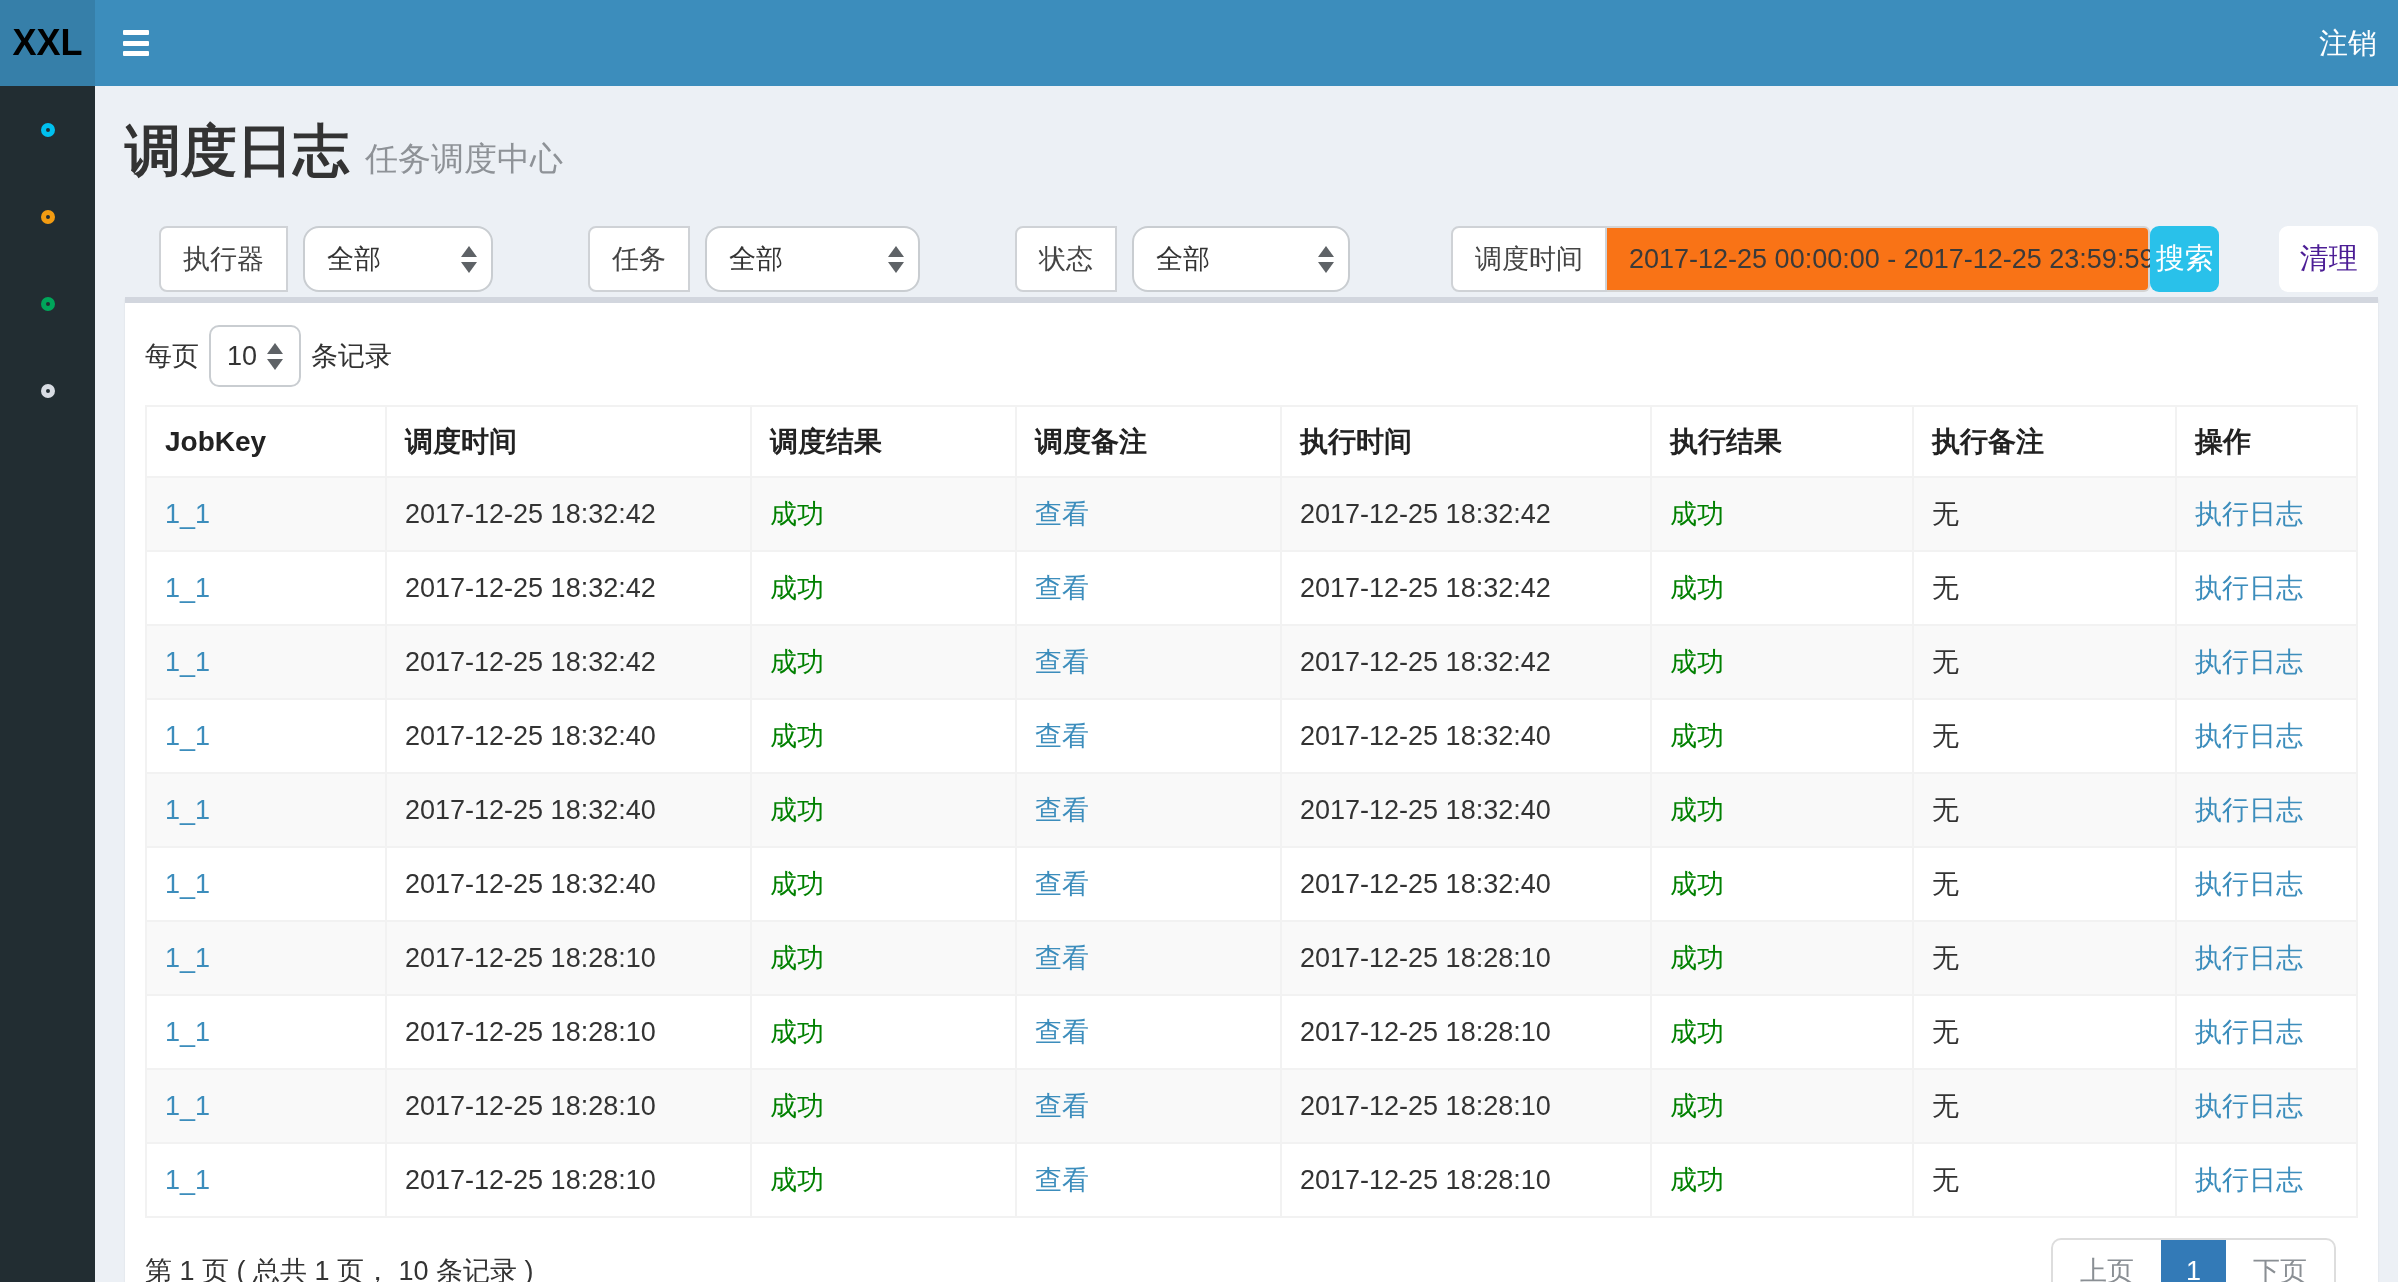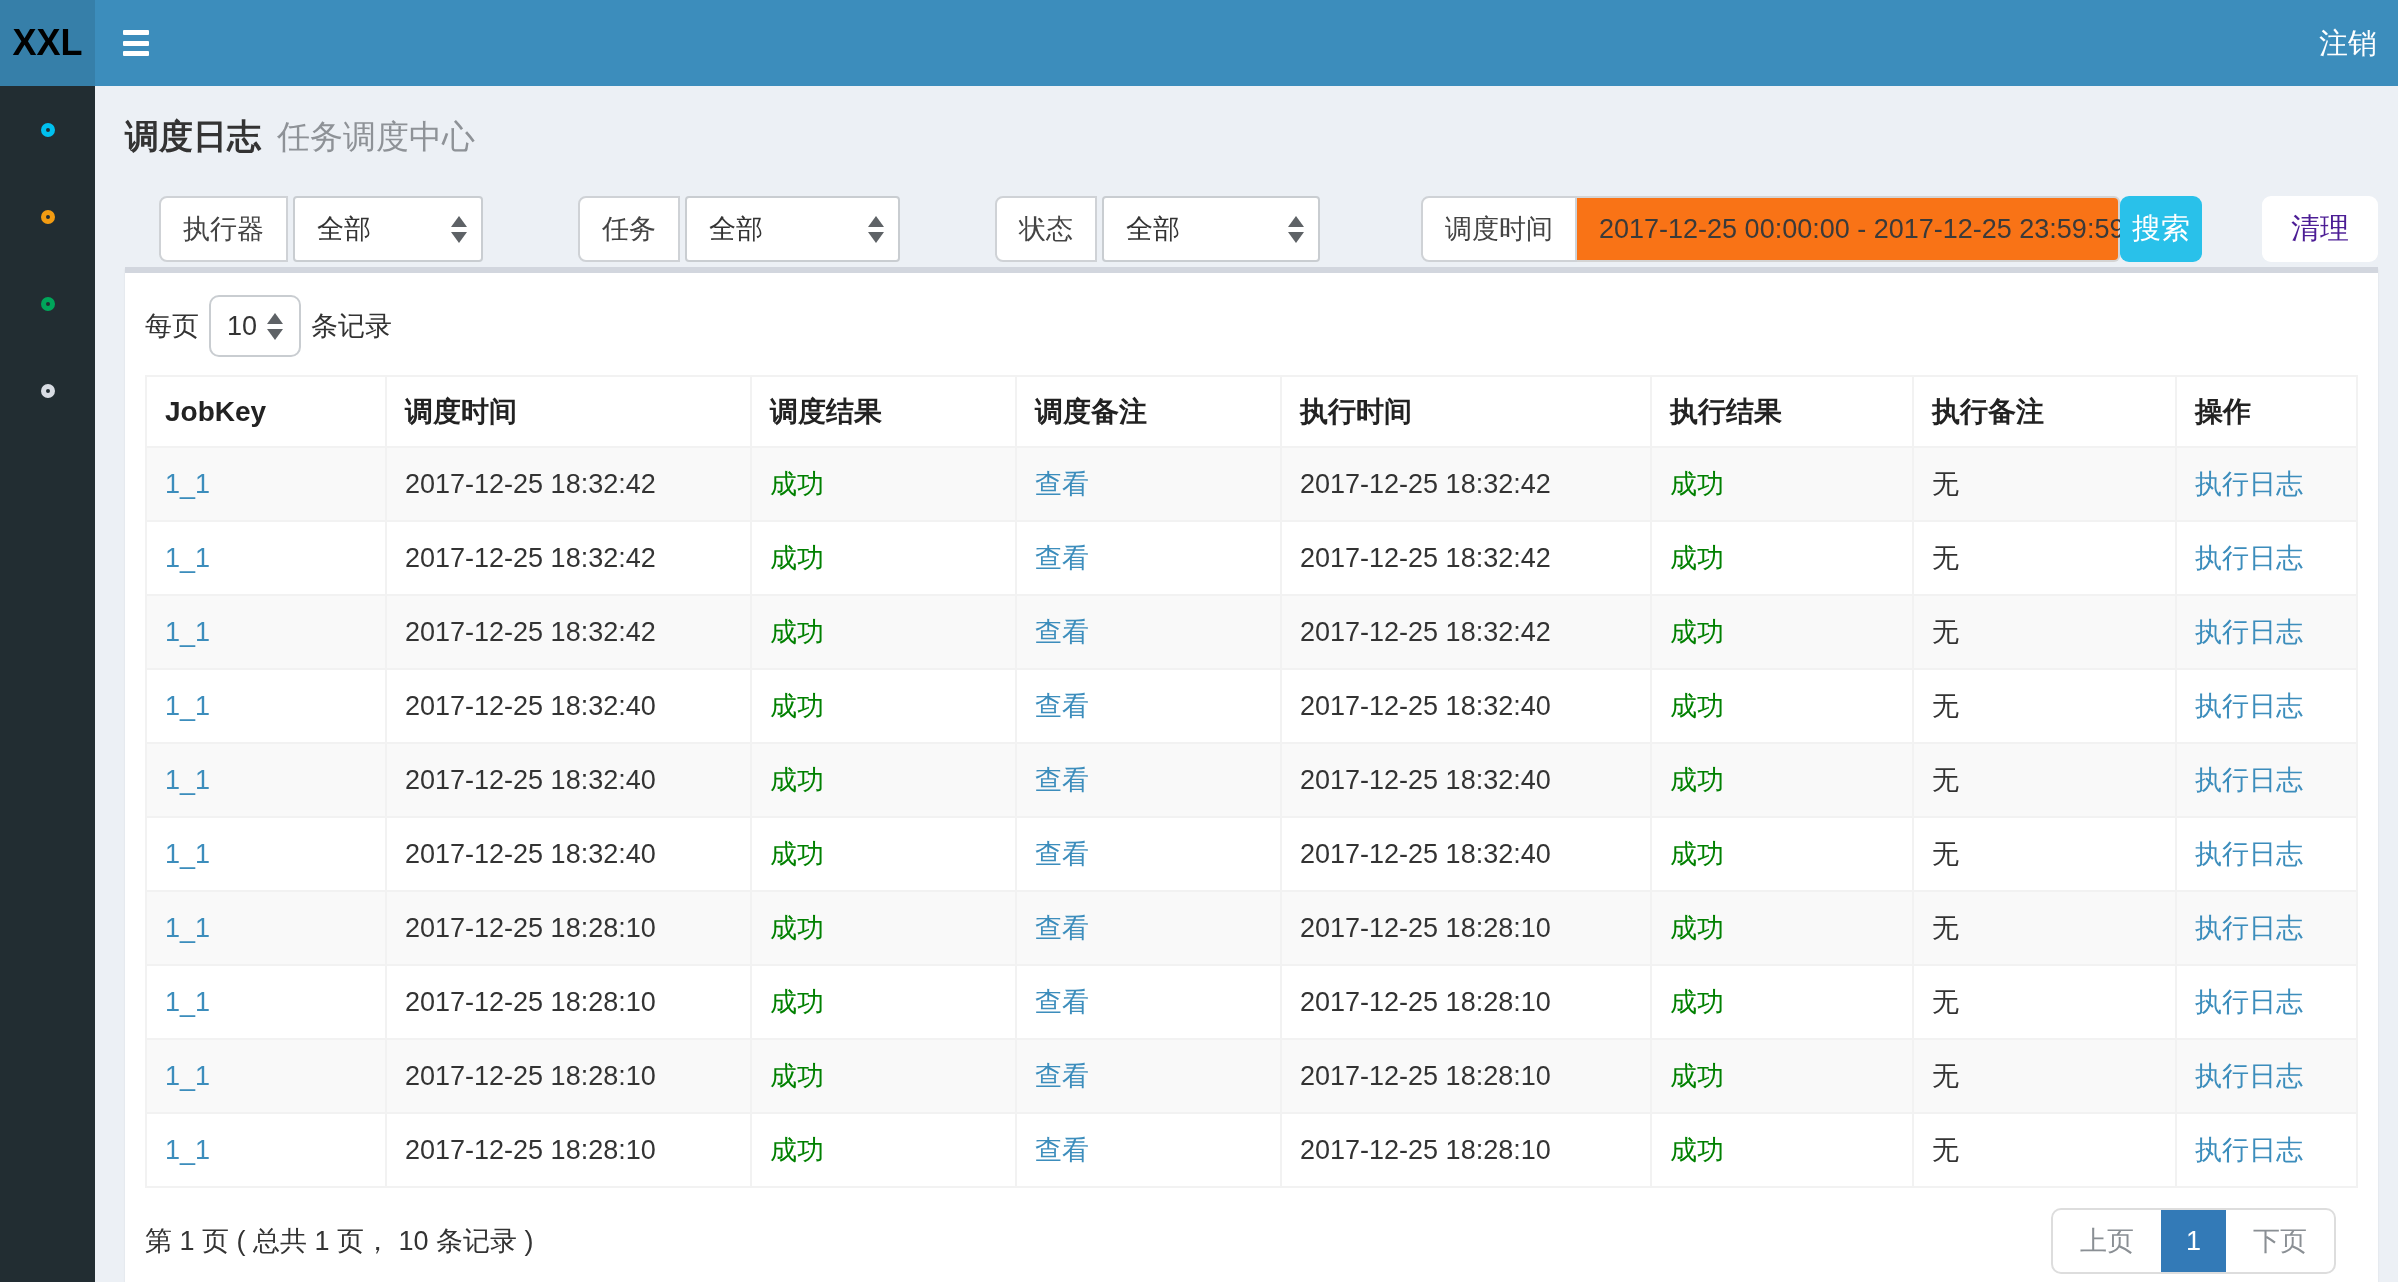--- a/index.html
+++ b/index.html
@@ -43,35 +43,35 @@
   .circle-icon {
     width: 14px; height: 14px; border: 5px solid #fff; border-radius: 50%;
   }
 
   
   .content {
     position: absolute; top: 86px; left: 95px; width: 2303px; height: 1196px;
     padding: 0 20px 0 30px;
   }
   .page-header { margin-top: 28px; display: flex; align-items: baseline; }
-  .page-header h1 { font-size: 34px; font-weight: bold; color: #333; }
+  .page-header h1 { font-size: 56px; font-weight: bold; color: #333; }
   .page-header .subtitle { font-size: 33px; color: #8e9297; margin-left: 16px; font-weight: normal; }
 
   
   .filter-row {
     margin-top: 36px; height: 66px;
     display: flex; align-items: stretch; font-size: 27px;
   }
   .input-group { display: flex; align-items: stretch; padding-left: 34px; }
   .ig-addon {
     background: #fff; border: 2px solid #cfd2d6; border-radius: 8px 0 0 8px;
     padding: 0 22px; display: flex; align-items: center; color: #444; white-space: nowrap;
   }
   .ig-select {
-    margin-left: 5px; background: #fff; border: 2px solid #c9cdd1; border-radius: 4px;
+    margin-left: 15px; background: #fff; border: 2px solid #c9cdd1; border-radius: 16px;
     display: flex; align-items: center; justify-content: space-between;
     padding: 0 14px 0 22px; color: #333; cursor: pointer;
   }
   .stepper { display: flex; flex-direction: column; align-items: center; margin-left: 14px; }
   .stepper .up { width: 0; height: 0; border-left: 8px solid transparent; border-right: 8px solid transparent; border-bottom: 11px solid #5e6266; margin-bottom: 5px; }
   .stepper .dn { width: 0; height: 0; border-left: 8px solid transparent; border-right: 8px solid transparent; border-top: 11px solid #5e6266; }
   .ig-input {
     background: #f97316; border: 2px solid #d4d4d4; border-left: none; border-radius: 0 6px 6px 0;
     display: flex; align-items: center; padding: 0 22px; color: #3a3a3a; white-space: nowrap; cursor: pointer;
   }

